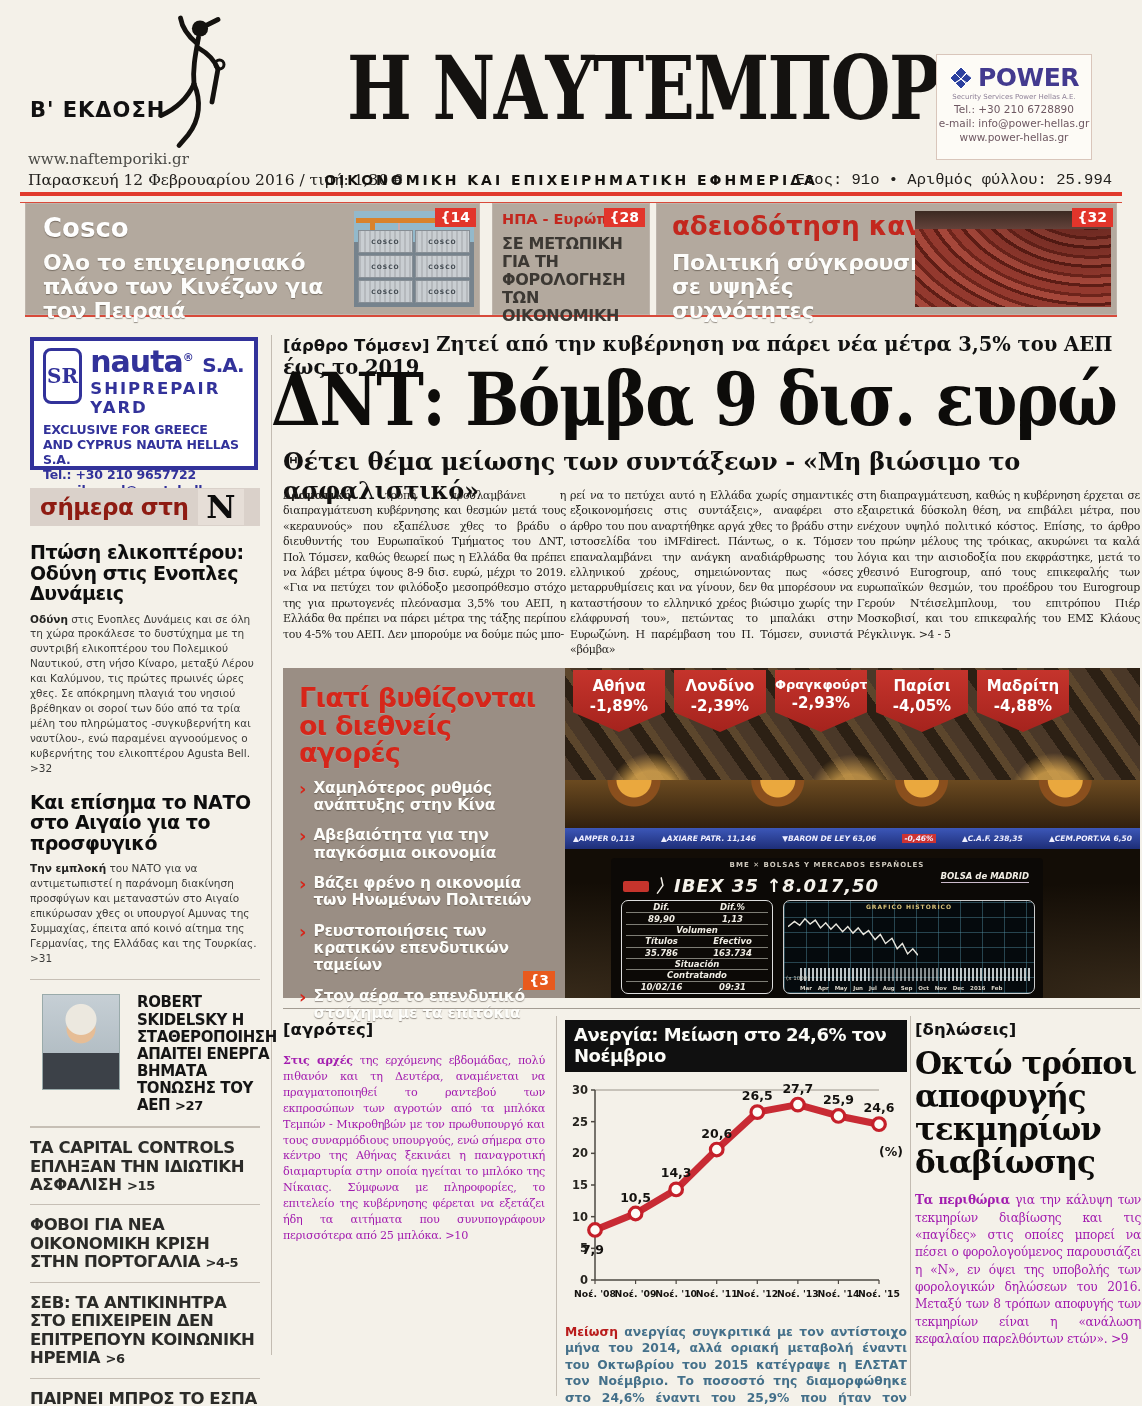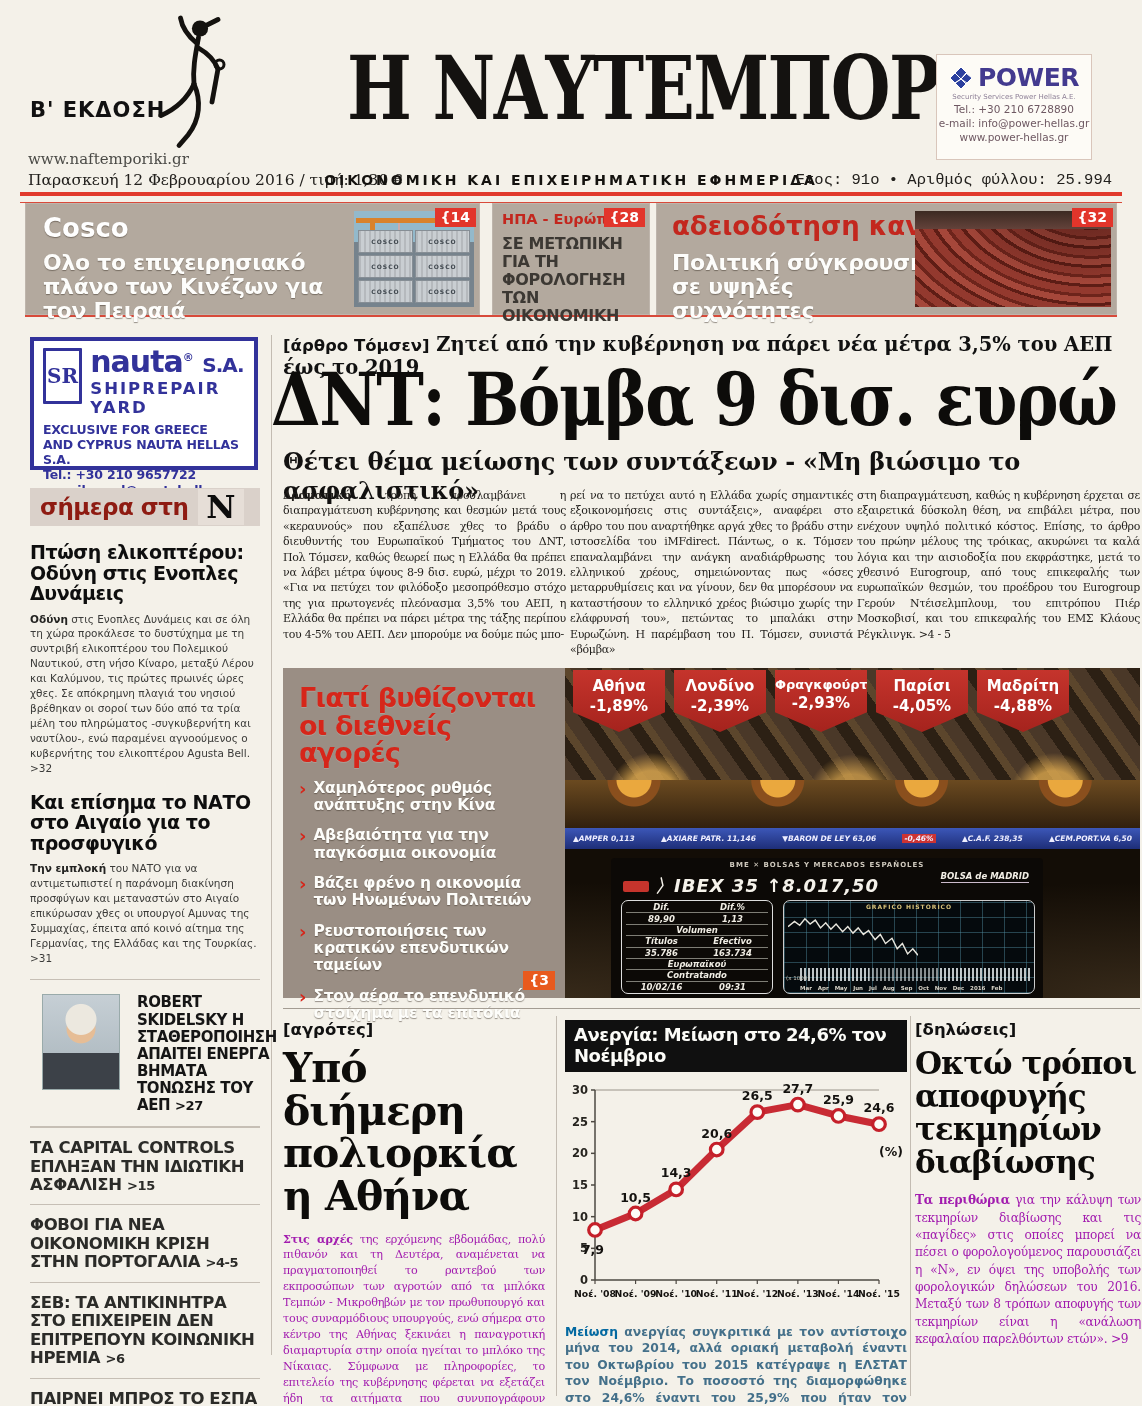--- a/index.html
+++ b/index.html
@@ -52,21 +52,21 @@
   .parl-img{position:absolute;right:6px;top:8px;bottom:8px;width:196px;overflow:hidden;
         background:
          radial-gradient(ellipse at 85% -30%, rgba(30,10,8,.55), transparent 60%),
          repeating-radial-gradient(ellipse at 90% -40%, #93392e 0 9px, #6d241b 9px 13px, #a5473a 13px 21px, #5e1d15 21px 25px);}
   .parl-top{position:absolute;top:0;left:0;right:0;height:18px;background:linear-gradient(#3c2a22,#63423a);}
 
   
   .nauta{left:30px;top:337px;width:228px;height:133px;background:#fff;border:4px solid #32329a;
         padding:7px 9px;box-sizing:border-box;color:#32329a;}
   .nauta-row{display:flex;align-items:flex-start;gap:8px;}
-  .nauta-logo{width:42px;height:50px;background:#fff;border:3px solid #32329a;border-radius:1px;
+  .nauta-logo{width:42px;height:50px;background:#fff;border:3px solid #32329a;border-radius:8px;
         display:flex;align-items:center;justify-content:center;font-weight:bold;font-size:20px;
         font-family:"DejaVu Serif",serif;color:#32329a;}
   .nauta-name{font-weight:bold;font-size:30px;line-height:.95;letter-spacing:-1px;}
   .nauta-name .sa{font-size:20px;}
   .nauta-sub{font-weight:bold;font-size:16.5px;letter-spacing:2px;margin-top:2px;}
   .nauta-line{font-weight:bold;font-size:12.5px;line-height:1.22;letter-spacing:-.2px;}
   .nauta-lines{margin-top:5px;}
 
   
   .v-rule{width:1px;background:#c3bcb2;}
@@ -182,21 +182,21 @@
   .kicker2{font-weight:bold;font-size:16.5px;color:#111;}
   .bh{font-family:"DejaVu Serif",serif;font-weight:bold;color:#0d0c0a;letter-spacing:-1px;}
   .farmers{left:283px;top:1020px;width:262px;}
   .farmers .bh{font-size:41px;line-height:1.04;margin-top:8px;}
   .body-serif{font-family:"DejaVu Serif",serif;font-size:11.2px;line-height:1.42;letter-spacing:-.25px;
         text-align:justify;color:#a21caf;margin-top:14px;}
   .unemp{left:565px;top:1020px;width:342px;}
   .unemp-bar{background:#101010;color:#fcfcf8;font-weight:bold;font-size:18px;letter-spacing:-.5px;
         padding:4px 9px 6px;}
   .unemp-caption{margin-top:8px;font-weight:bold;font-size:12.3px;line-height:1.34;color:#44708a;text-align:justify;}
-  .unemp-caption b{color:#0369a1;}
+  .unemp-caption b{color:#b91c1c;}
   .taxes{left:915px;top:1020px;width:226px;}
   .taxes .bh{font-size:31px;line-height:1.06;margin-top:8px;}
   .taxes .body-serif{font-size:12.2px;}
   .vr-b1{left:556px;top:1016px;height:380px;}
   .vr-b2{left:910px;top:1016px;height:380px;}
   .vr-side{left:271px;top:335px;height:1020px;}
 </style>
 </head>
 <body>
 
@@ -424,21 +424,21 @@
         <div class="board-table">
           <div>Dif.</div>
             <div>Dif.%</div>
           <div>89,90</div>
             <div>1,13</div>
           <div class="full">Volumen</div>
           <div>Títulos</div>
             <div>Efectivo</div>
           <div>35.786</div>
             <div>163.734</div>
-          <div class="full">Ευρωπαϊκού</div>
+          <div class="full">Situación</div>
           <div class="full">Contratando</div>
           <div class="last">10/02/16</div>
             <div class="last">09:31</div>
         </div>
 
         <div class="chartbox">
           <div class="cb-title">GRAFICO HISTORICO</div>
           <svg class="cb-line" viewBox="0 0 100 40" preserveAspectRatio="none">
             <polyline fill="none" stroke="#e9e7de" stroke-width="1.1" points="0,12 5,8 9,11 13,6 17,10 21,7 25,13 29,9 33,14 37,10 42,16 46,12 50,17 54,13 58,18 62,15 67,22 71,18 75,25 80,21 84,29 88,25 92,33 96,29 100,34"></polyline>
           </svg>
@@ -449,21 +449,20 @@
       </div>
     </div>
   </div>
 
   <div class="abs h-rule-b"></div>
   <div class="abs v-rule vr-b1"></div>
   <div class="abs v-rule vr-b2"></div>
 
   <div class="abs farmers">
     <div class="kicker2">[αγρότες]</div>
-    <div class="bh">Υπό διήμερη πολιορκία η Αθήνα</div>
     <div class="body-serif"><b>Στις αρχές</b><span> της ερχόμενης εβδομάδας, πολύ πιθανόν και τη Δευτέρα, αναμένεται να πραγματοποιηθεί το ραντεβού των εκπροσώπων των αγροτών από τα μπλόκα Τεμπών - Μικροθηβών με τον πρωθυπουργό και τους συναρμόδιους υπουργούς, ενώ σήμερα στο κέντρο της Αθήνας ξεκινάει η παναγροτική διαμαρτυρία στην οποία ηγείται το μπλόκο της Νίκαιας. Σύμφωνα με πληροφορίες, το επιτελείο της κυβέρνησης φέρεται να εξετάζει ήδη τα αιτήματα που συνυπογράφουν περισσότερα από 25 μπλόκα. &gt;10</span></div>
   </div>
 
   <div class="abs unemp">
     <div class="unemp-bar">Ανεργία: Μείωση στο 24,6% τον Νοέμβριο</div>
     <svg id="unemp-chart" width="342" height="240" viewBox="0 0 342 240">
         <line x1="30" y1="18" x2="314" y2="18" stroke="#9a948a" stroke-width="1"></line>
         <line x1="30" y1="18" x2="30" y2="208" stroke="#4d4842" stroke-width="1.5"></line>
         <line x1="30" y1="208" x2="314" y2="208" stroke="#4d4842" stroke-width="1.5"></line>
         <line x1="26" y1="208" x2="30" y2="208" stroke="#4d4842" stroke-width="1.5"></line>

